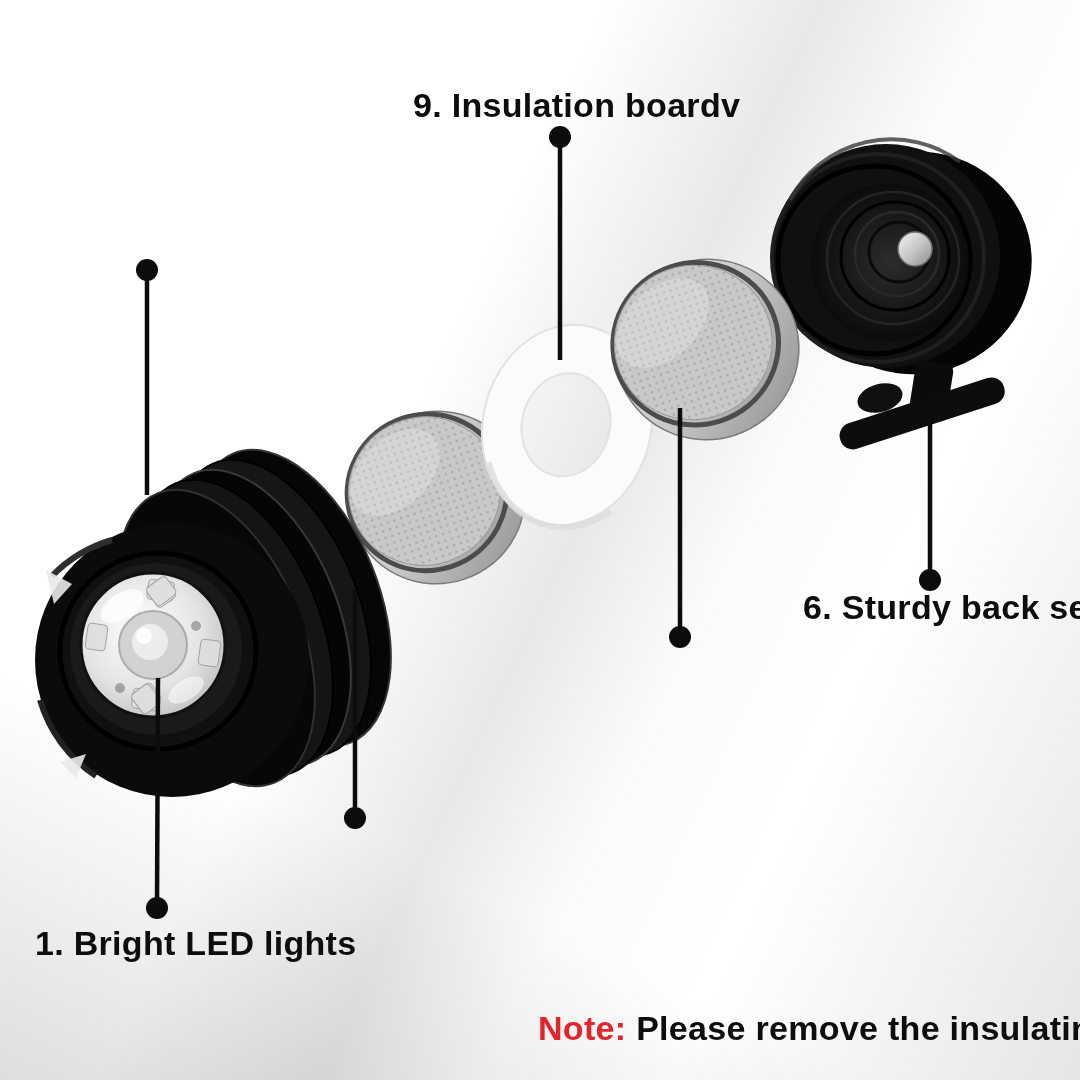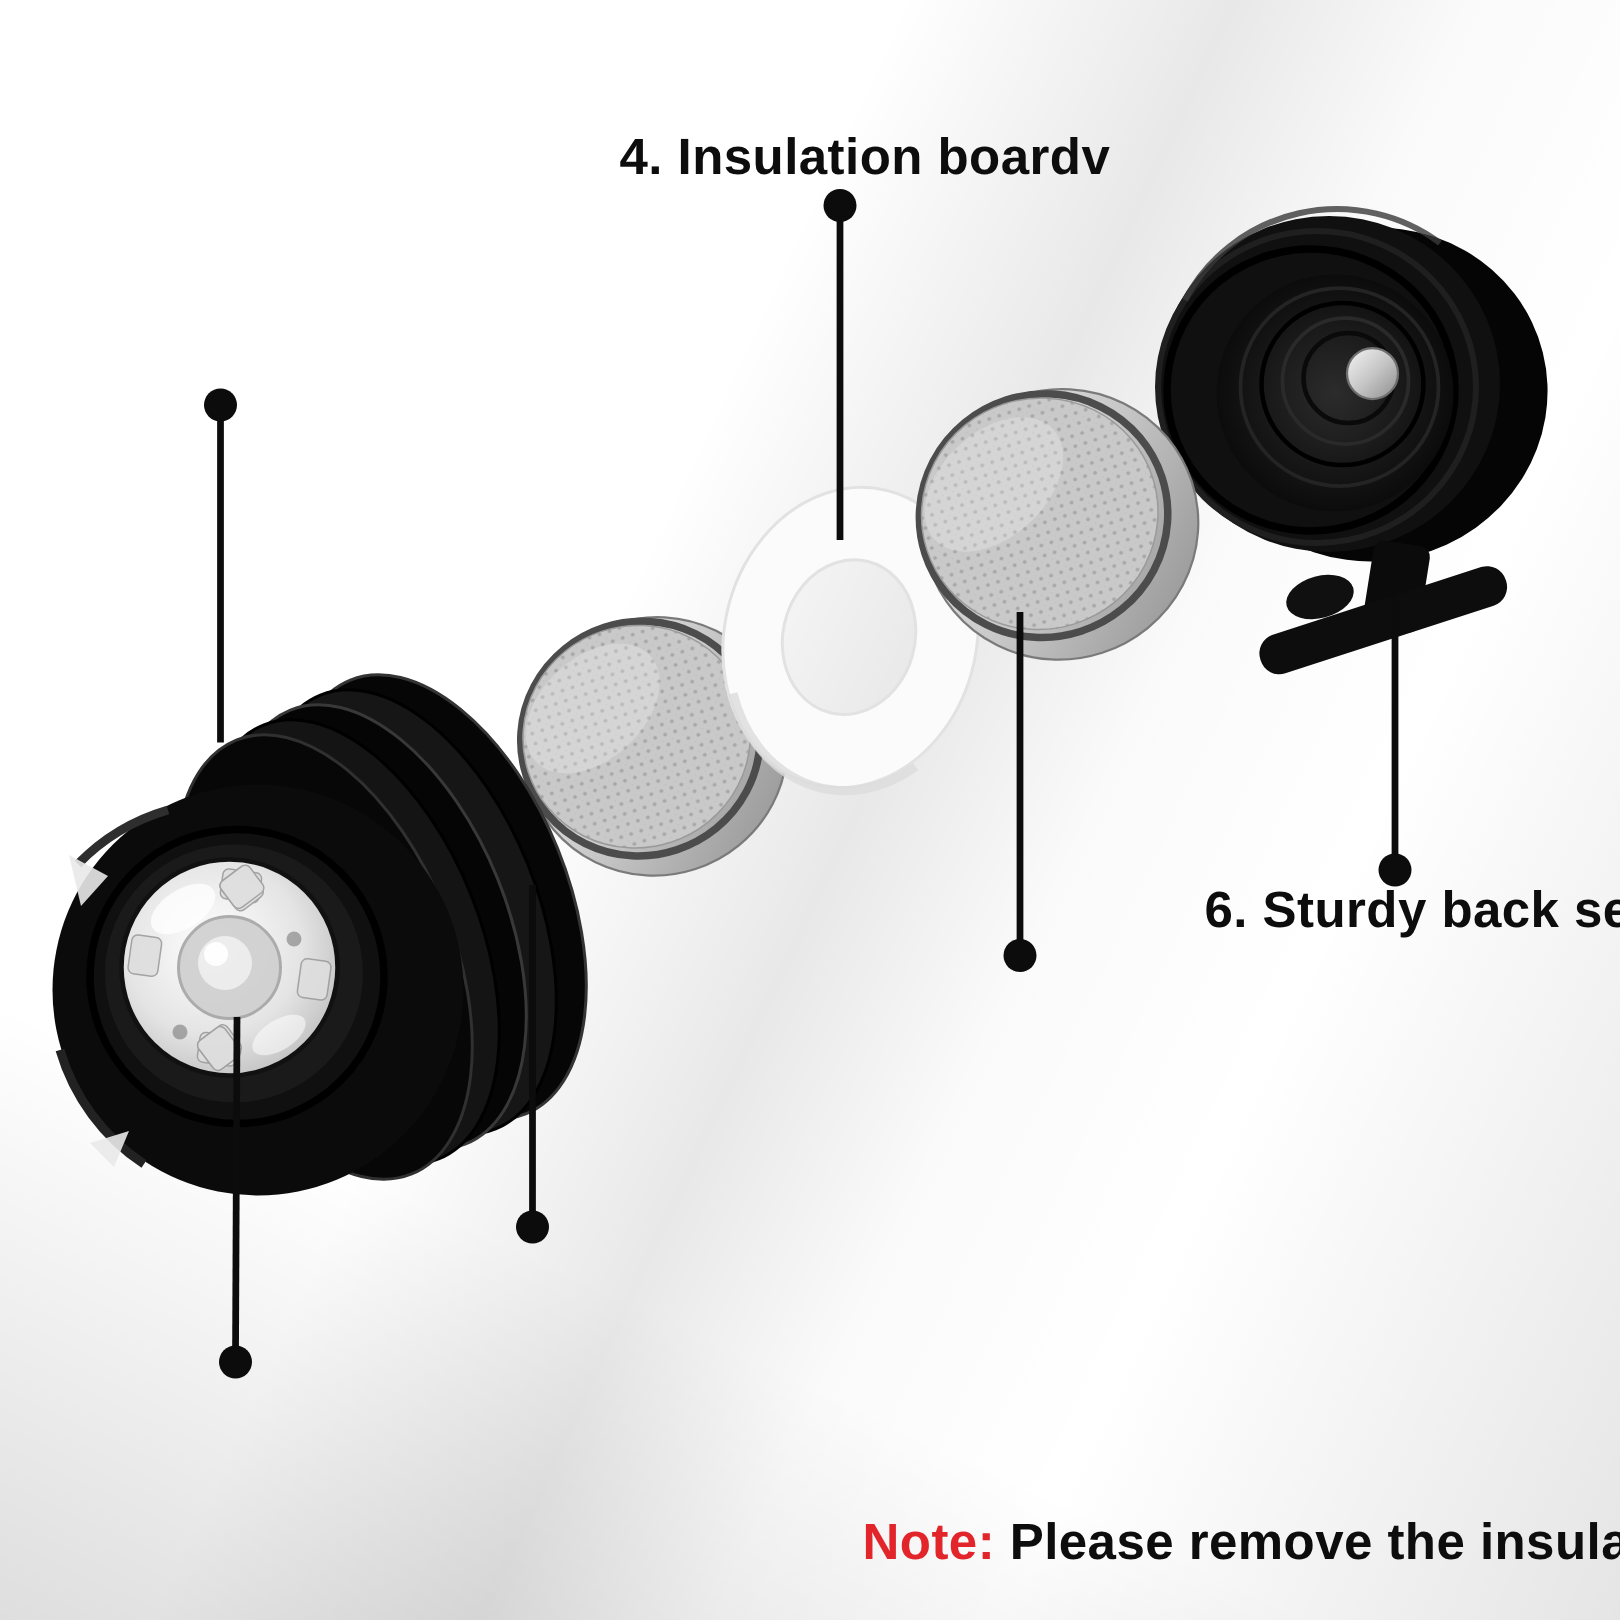--- a/index.html
+++ b/index.html
@@ -32,21 +32,21 @@
     position:absolute;
     left:538px;top:903px;
     width:545px;
     font-weight:700;
     font-size:34px;
     line-height:50px;
     color:#0d0d0d;
     white-space:pre;
     letter-spacing:.3px;
   }
-  .note .red{color:#e2252b;margin-left:37px;}
+  .note .red{color:#e2252b;}
 </style>
 </head>
 <body>
 
 <div id="canvas">
   <div class="bg"></div>
 
   <svg width="1080" height="1080" viewBox="0 0 1080 1080">
     <defs>
       <linearGradient id="rimGrad" x1="0" y1="0" x2="1" y2="1">
@@ -164,21 +164,22 @@
     <g fill="#0c0c0c">
       <circle cx="560" cy="137" r="11"></circle>
       <circle cx="147" cy="270" r="11"></circle>
       <circle cx="930" cy="580" r="11"></circle>
       <circle cx="680" cy="637" r="11"></circle>
       <circle cx="355" cy="818" r="11"></circle>
       <circle cx="157" cy="908" r="11"></circle>
     </g>
   </svg>
 
-  <div class="label" style="left:413px;top:86px;">4. Insulation boardv</div>
+  <div class="label" style="left:413px;top:86px;">9. Insulation boardv</div>
   <div class="label" style="left:803px;top:588px;">6. Sturdy back seat</div>
+  <div class="label" style="left:35px;top:924px;">1. Bright LED lights</div>
 
   <div class="note">
     <div><span class="red">Note:</span><span> Please remove the insulating</span></div>
     
     
   </div>
 </div>
 
 </body></html>

